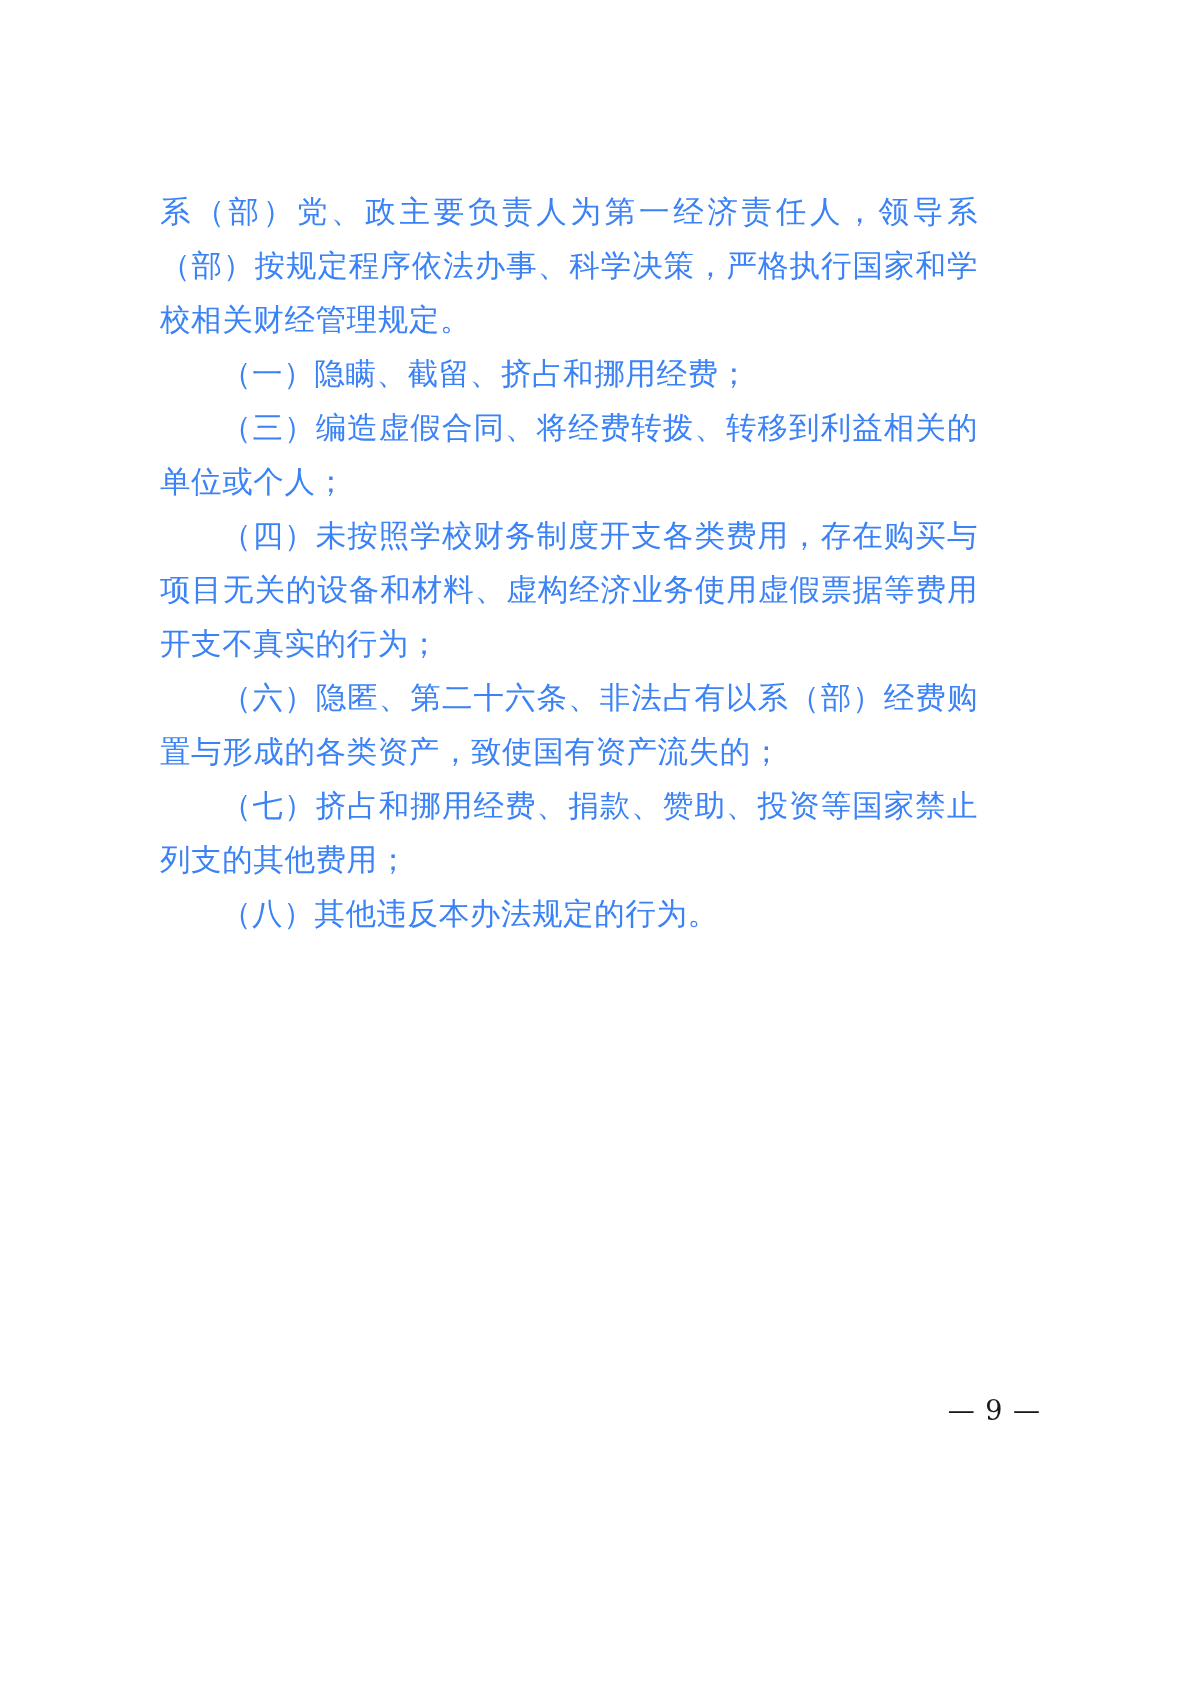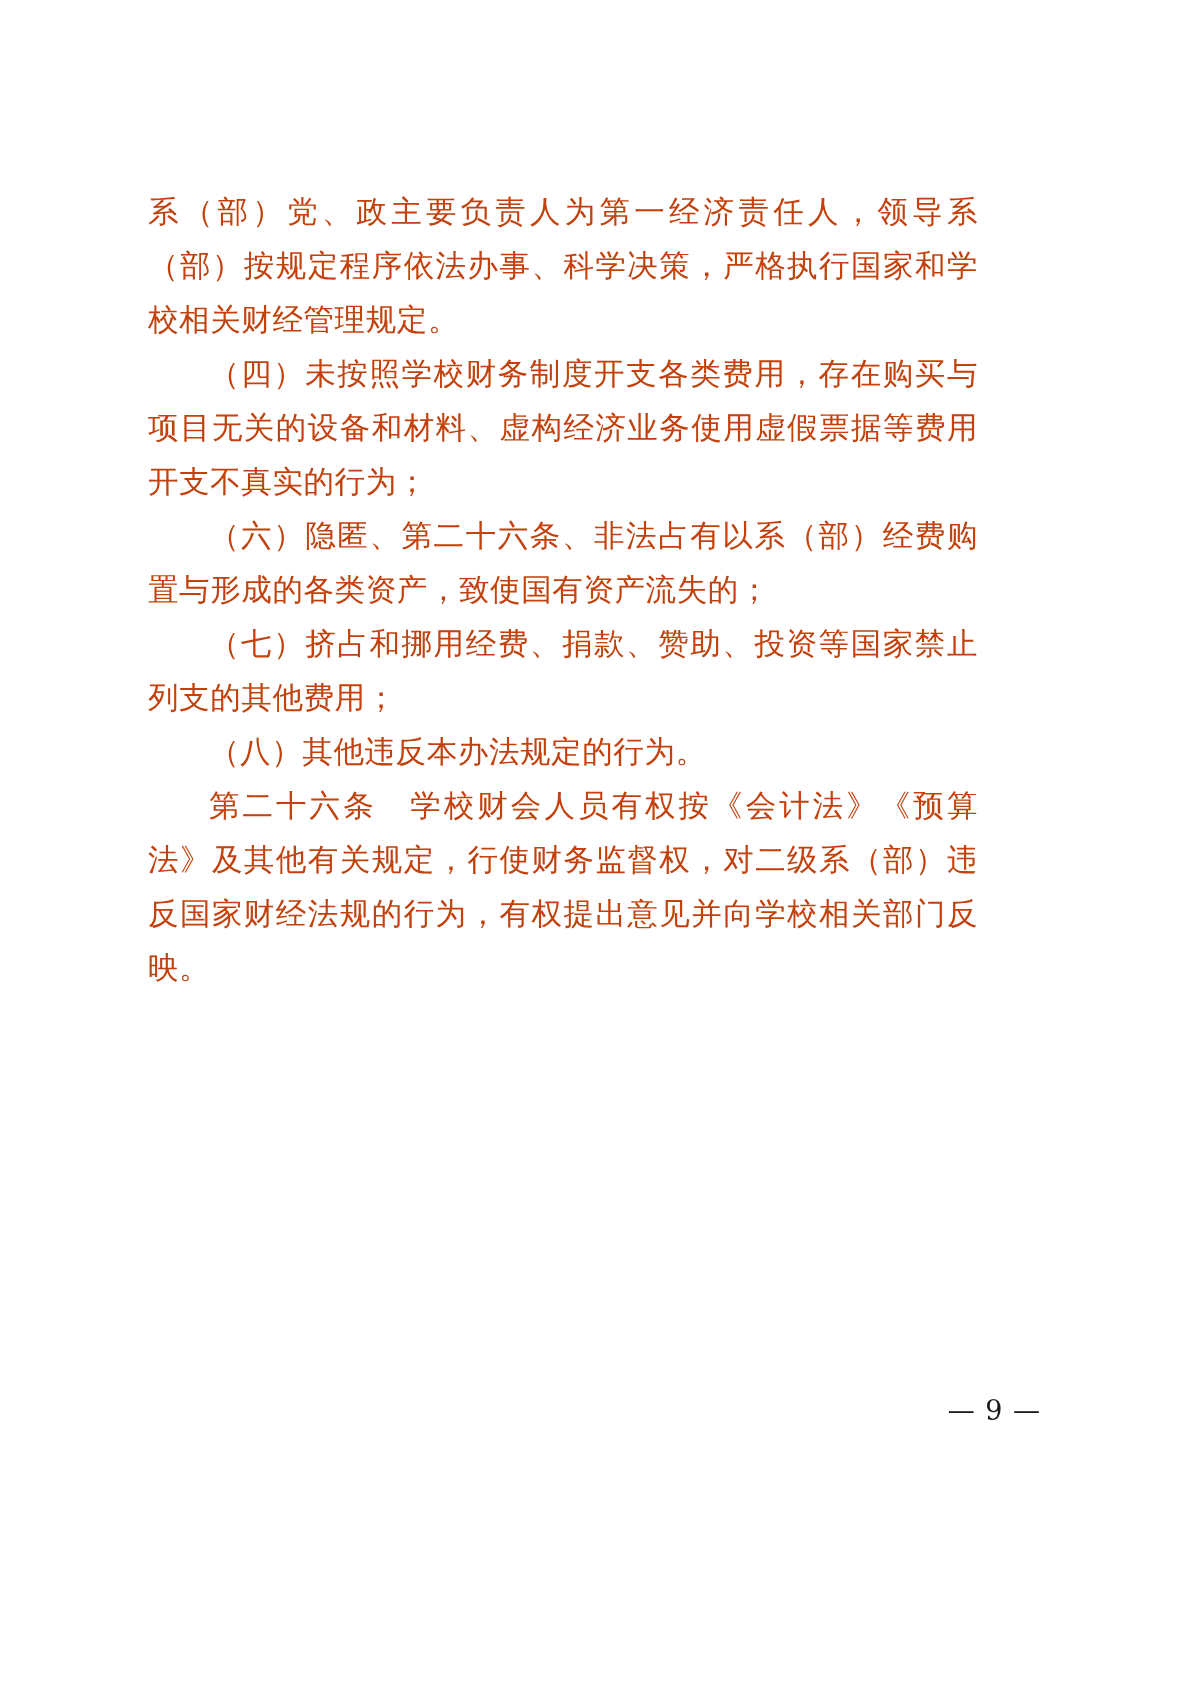--- a/index.html
+++ b/index.html
@@ -18,25 +18,25 @@
   .content {
     position: absolute;
     left: 148px;
     top: 185px;
     width: 830px;
   }
   .para {
     font-family: "DejaVu Serif", "Liberation Serif", serif;
     font-size: 30.5px;
     line-height: 54px;
-    color: #c2410c;
+    color: #3b82f6;
     text-align: justify;
     text-justify: inter-ideograph;
     letter-spacing: 0.6px;
-    margin: 0 0 0 0;
+    margin: 0 0 0 12px;
     white-space: pre-wrap;
   }
   .indent {
     text-indent: 61px;
   }
   .footer {
     position: absolute;
     right: 150px;
     top: 1395px;
     font-family: "DejaVu Serif", "Liberation Serif", serif;
@@ -44,20 +44,21 @@
     color: #1a1a1a;
     letter-spacing: 1px;
   }
 </style>
 </head>
 <body>
 
 <div class="page">
   <div class="content">
     <p class="para">系（部）党、政主要负责人为第一经济责任人，领导系（部）按规定程序依法办事、科学决策，严格执行国家和学校相关财经管理规定。</p>
+    <p class="para indent">（一）隐瞒、截留、挤占和挪用经费；</p>
+    <p class="para indent">（三）编造虚假合同、将经费转拨、转移到利益相关的单位或个人；</p>
     <p class="para indent">（四）未按照学校财务制度开支各类费用，存在购买与项目无关的设备和材料、虚构经济业务使用虚假票据等费用开支不真实的行为；</p>
     <p class="para indent">（六）隐匿、第二十六条、非法占有以系（部）经费购置与形成的各类资产，致使国有资产流失的；</p>
     <p class="para indent">（七）挤占和挪用经费、捐款、赞助、投资等国家禁止列支的其他费用；</p>
     <p class="para indent">（八）其他违反本办法规定的行为。</p>
-    <p class="para indent">第二十六条　学校财会人员有权按《会计法》《预算法》及其他有关规定，行使财务监督权，对二级系（部）违反国家财经法规的行为，有权提出意见并向学校相关部门反映。</p>
   </div>
   <div class="footer">— 9 —</div>
 </div>
 
 </body></html>

